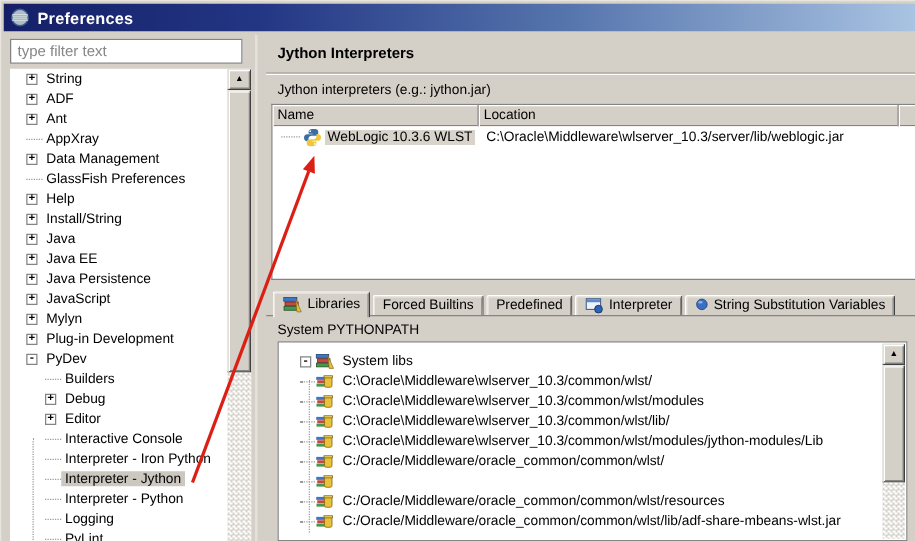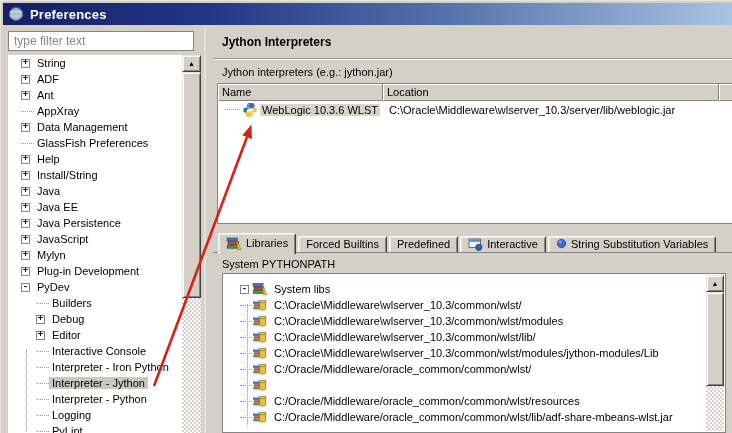--- a/index.html
+++ b/index.html
@@ -281,21 +281,21 @@
   </div>
   <div class="tab">
     <span>Predefined</span>
   </div>
   <div class="tab">
     <svg class="tabicon" width="15" height="13" viewBox="0 0 15 13">
       <rect x="1" y="1" width="11.5" height="8.5" fill="#eef3fb" stroke="#35557e" stroke-width=".8"></rect>
       <rect x="1.4" y="1.4" width="10.7" height="2.4" fill="#5f87c9"></rect>
       <circle cx="10.8" cy="9.3" r="3.1" fill="#2f62b5" stroke="#16335e" stroke-width=".7"></circle>
     </svg>
-    <span>Interactive</span>
+    <span>Interpreter</span>
   </div>
   <div class="tab">
     <svg class="tabicon" width="11" height="11" viewBox="0 0 12 12">
       <circle cx="6" cy="6" r="4.6" fill="#3a6fc4" stroke="#1c3f77" stroke-width=".7"></circle>
       <ellipse cx="4.7" cy="4.2" rx="2" ry="1.1" fill="#8fb2e6"></ellipse>
     </svg>
     <span>String Substitution Variables</span>
   </div>
 </div>
 

